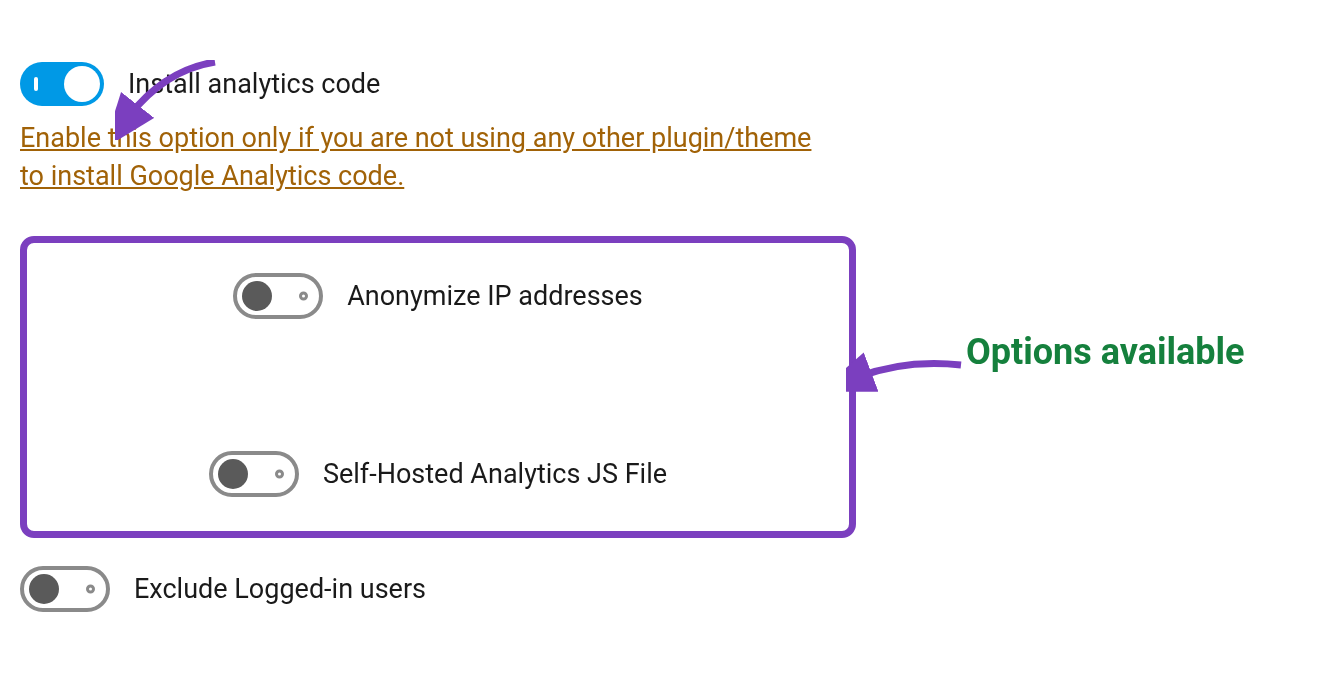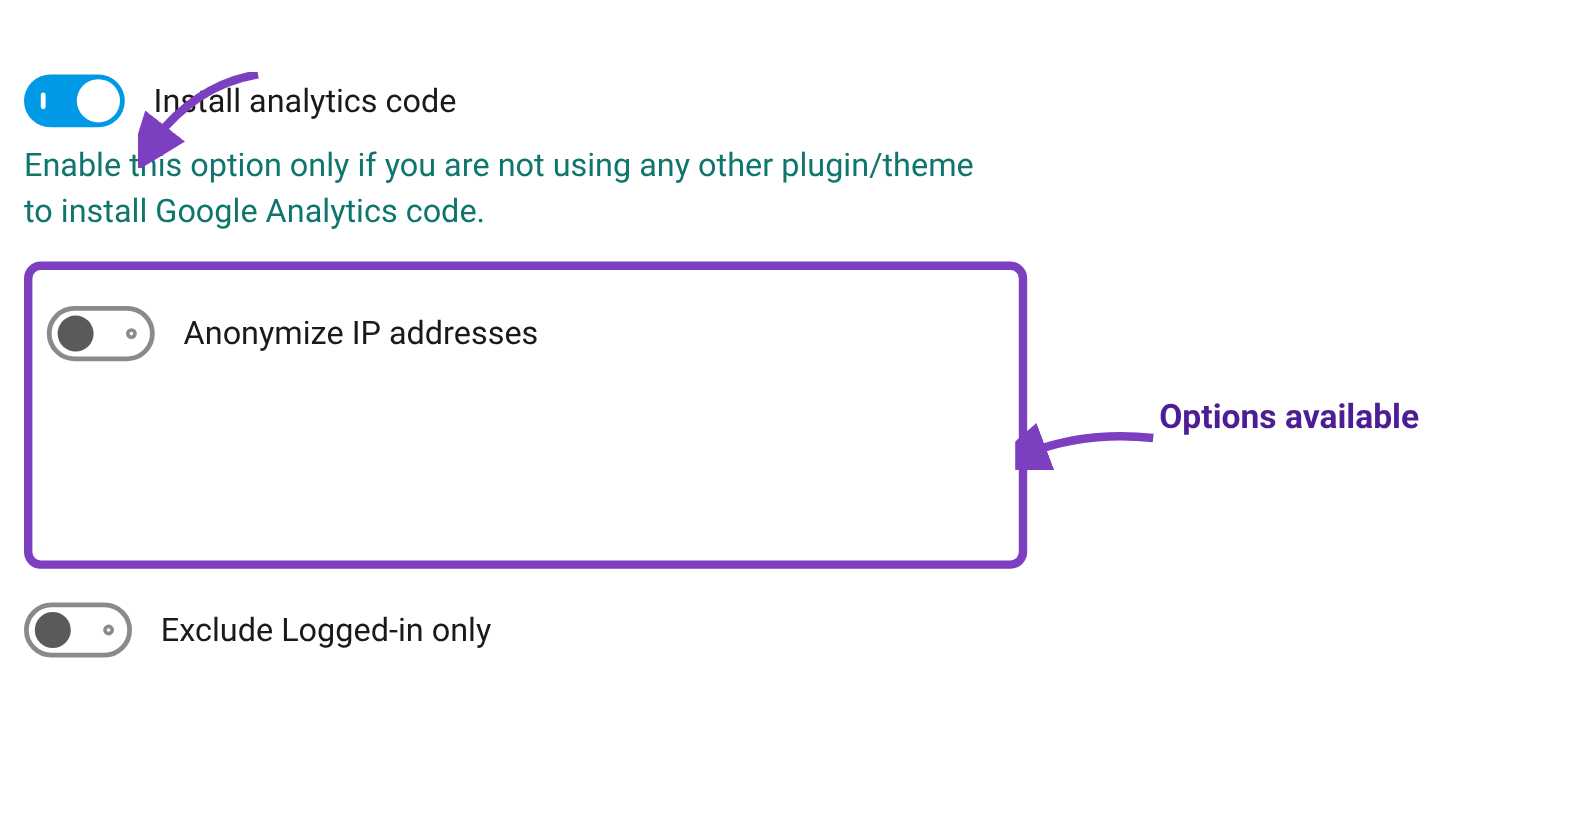--- a/index.html
+++ b/index.html
@@ -81,47 +81,49 @@
       right: 11px;
       transform: translateY(-50%);
     }
     .toggle-label {
       font-size: 27px;
       color: #1a1a1a;
       font-weight: 400;
     }
     .help-text {
       font-size: 27px;
-      color: #0f766e;
+      color: #a16207;
       line-height: 1.4;
       max-width: 810px;
-      margin-bottom: 22px;
+      margin-bottom: 40px;
+      text-decoration: underline;
     }
     .pro-box {
       border: 7px solid #7b3fbf;
       border-radius: 14px;
       padding: 30px 12px 34px 12px;
       width: 836px;
       display: flex;
       flex-direction: column;
       margin-bottom: 28px;
     }
     .pro-box .toggle-row {
       margin-bottom: 0;
+      justify-content: center;
     }
     .pro-box .gap {
       height: 66px;
     }
     .annotation-text {
       position: absolute;
       left: 966px;
       top: 330px;
-      font-size: 28px;
+      font-size: 36px;
       font-weight: 700;
-      color: #4c1d95;
+      color: #15803d;
       line-height: 1.25;
     }
     .arrow-svg {
       position: absolute;
       pointer-events: none;
     }
     .arrow1 {
       left: 95px;
       top: -2px;
       width: 110px;
@@ -166,28 +168,35 @@
 <div class="pro-box">
   <div class="toggle-row">
     <div class="toggle-off">
       <span class="knob"></span>
       <span class="dot"></span>
     </div>
     <span class="toggle-label">Anonymize IP addresses</span>
   </div>
   <div class="gap"></div>
   <div class="gap"></div>
+  <div class="toggle-row">
+    <div class="toggle-off">
+      <span class="knob"></span>
+      <span class="dot"></span>
+    </div>
+    <span class="toggle-label">Self-Hosted Analytics JS File</span>
+  </div>
 </div>
 
 <div class="toggle-row">
   <div class="toggle-off">
     <span class="knob"></span>
     <span class="dot"></span>
   </div>
-  <span class="toggle-label">Exclude Logged-in only</span>
+  <span class="toggle-label">Exclude Logged-in users</span>
 </div>
 
 <svg class="arrow-svg arrow2" viewBox="0 0 120 60">
   <defs>
     <marker id="ah2" markerWidth="10" markerHeight="10" refX="2" refY="3" orient="auto">
       <path d="M0,0 L0,6 L8,3 z" fill="#7b3fbf"></path>
     </marker>
   </defs>
   <path d="M 115 28 Q 60 22 12 40" stroke="#7b3fbf" stroke-width="7" fill="none" marker-end="url(#ah2)"></path>
 </svg>

